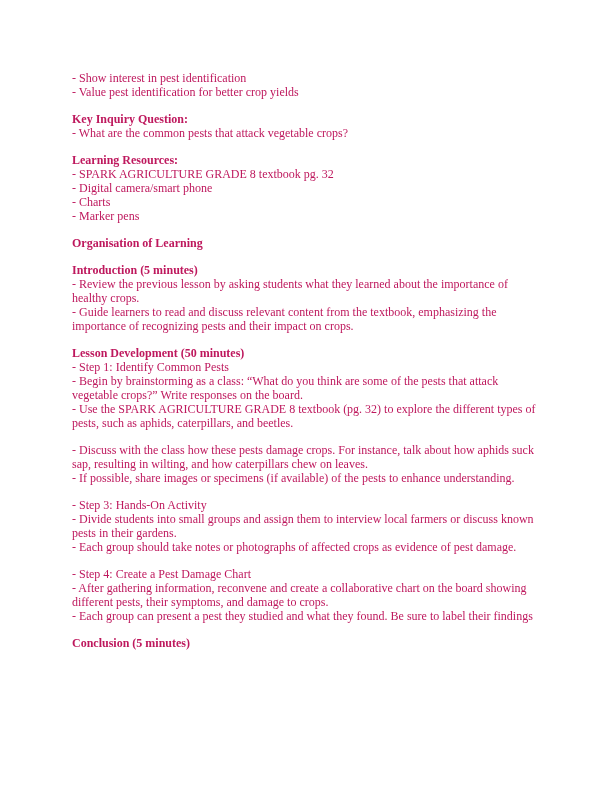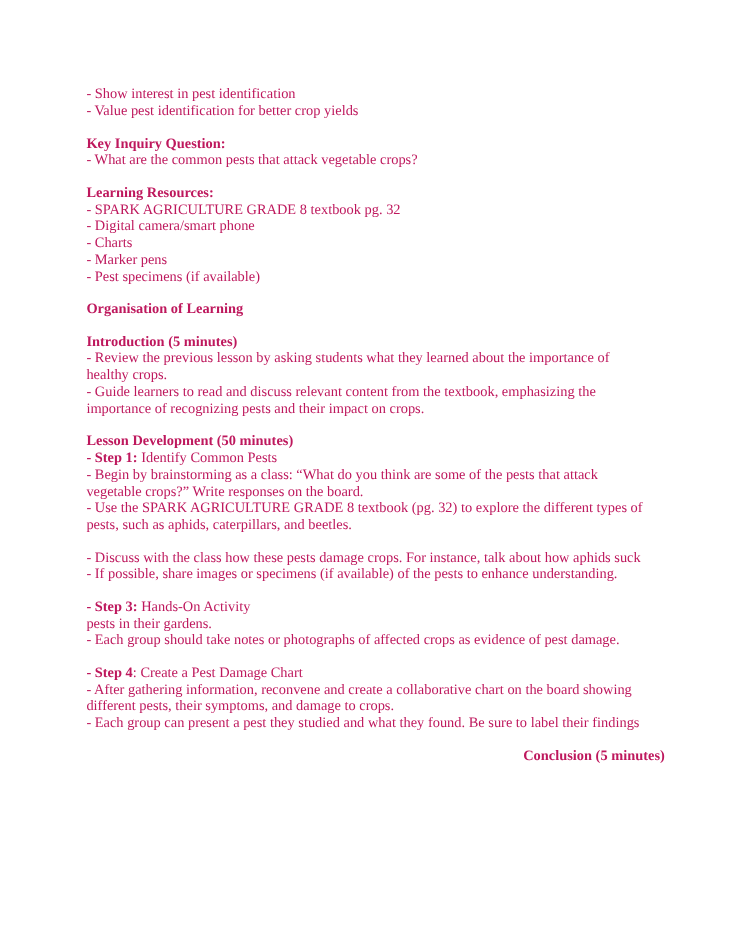--- a/index.html
+++ b/index.html
@@ -15,24 +15,24 @@
     line-height: 14px;
     color: #be185d;
   }
   .content {
     position: absolute;
     left: 72px;
     top: 71px;
     width: 482px;
   }
   .para { margin-bottom: 13px; }
-  .para:last-child { margin-bottom: 0; text-align: right; }
+  .para:last-child { margin-bottom: 0; }
   .line { white-space: nowrap; }
   .h { font-weight: bold; }
-  .b { font-weight: bold; }
+  .b { font-weight: normal; }
 </style>
 </head>
 <body>
 
 <div class="page">
   <div class="content">
 
     <div class="para">
       <div class="line">- Show interest in pest identification</div>
       <div class="line">- Value pest identification for better crop yields</div>
@@ -42,21 +42,20 @@
       <div class="line h">Key Inquiry Question:</div>
       <div class="line">- What are the common pests that attack vegetable crops?</div>
     </div>
 
     <div class="para">
       <div class="line h">Learning Resources:</div>
       <div class="line">- SPARK AGRICULTURE GRADE 8 textbook pg. 32</div>
       <div class="line">- Digital camera/smart phone</div>
       <div class="line">- Charts</div>
       <div class="line">- Marker pens</div>
-      <div class="line">- Pest specimens (if available)</div>
     </div>
 
     <div class="para">
       <div class="line h">Organisation of Learning</div>
     </div>
 
     <div class="para">
       <div class="line h">Introduction (5 minutes)</div>
       <div class="line">- Review the previous lesson by asking students what they learned about the importance of</div>
       <div class="line">healthy crops.</div>
@@ -68,25 +67,27 @@
       <div class="line h">Lesson Development (50 minutes)</div>
       <div class="line"><span class="b">- Step 1:</span><span> Identify Common Pests</span></div>
       <div class="line">- Begin by brainstorming as a class: “What do you think are some of the pests that attack</div>
       <div class="line">vegetable crops?” Write responses on the board.</div>
       <div class="line">- Use the SPARK AGRICULTURE GRADE 8 textbook (pg. 32) to explore the different types of</div>
       <div class="line">pests, such as aphids, caterpillars, and beetles.</div>
     </div>
 
     <div class="para">
       <div class="line">- Discuss with the class how these pests damage crops. For instance, talk about how aphids suck</div>
+      <div class="line">sap, resulting in wilting, and how caterpillars chew on leaves.</div>
       <div class="line">- If possible, share images or specimens (if available) of the pests to enhance understanding.</div>
     </div>
 
     <div class="para">
       <div class="line"><span class="b">- Step 3:</span><span> Hands-On Activity</span></div>
+      <div class="line">- Divide students into small groups and assign them to interview local farmers or discuss known</div>
       <div class="line">pests in their gardens.</div>
       <div class="line">- Each group should take notes or photographs of affected crops as evidence of pest damage.</div>
     </div>
 
     <div class="para">
       <div class="line"><span class="b">- Step 4</span><span>: Create a Pest Damage Chart</span></div>
       <div class="line">- After gathering information, reconvene and create a collaborative chart on the board showing</div>
       <div class="line">different pests, their symptoms, and damage to crops.</div>
       <div class="line">- Each group can present a pest they studied and what they found. Be sure to label their findings</div>
     </div>

